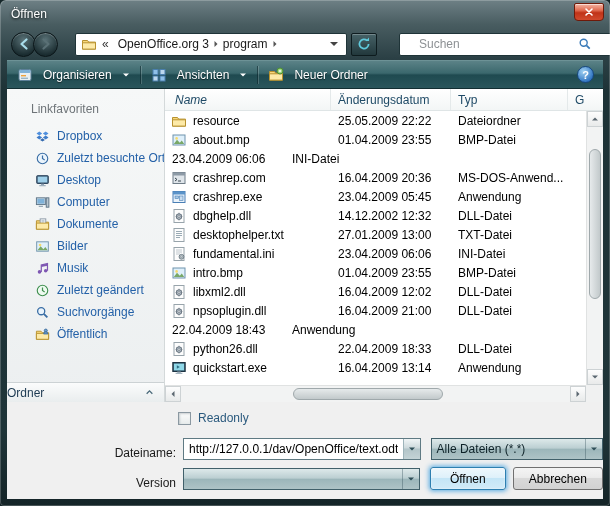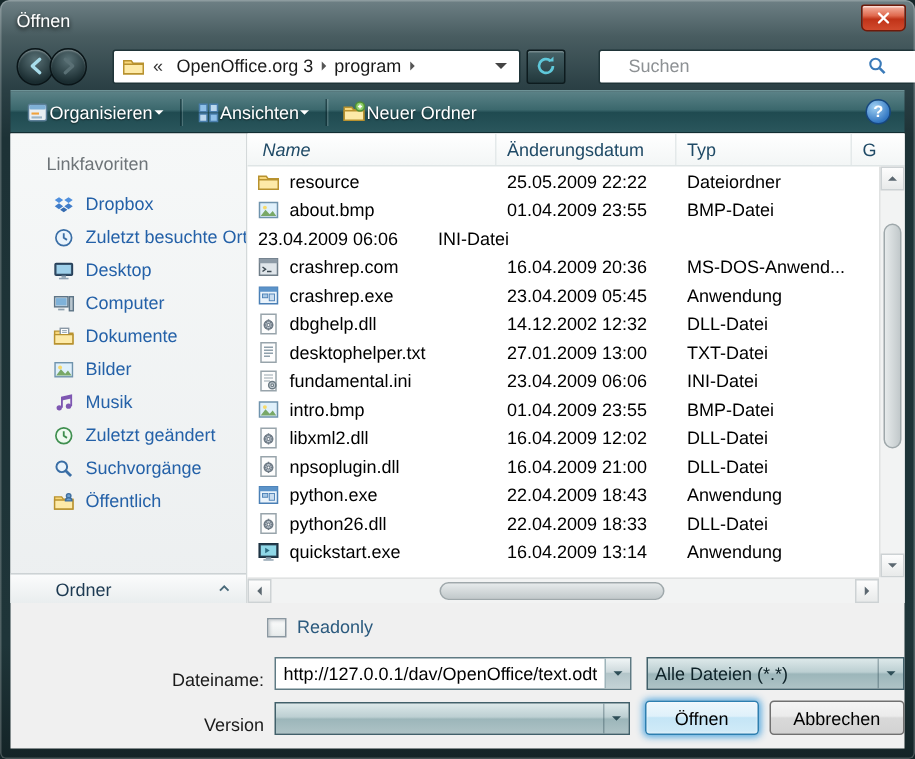--- a/index.html
+++ b/index.html
@@ -43,32 +43,32 @@
   .searchbox{margin-left:22px;margin-right:1px;flex:1;height:23px;background:#fff;border:1px solid #1f3438;border-radius:2px;
     display:flex;align-items:center;padding:0 19px;}
   .search-input{flex:1;border:none;outline:none;font:12px "Liberation Sans",sans-serif;color:#333;background:transparent;min-width:0;}
   .search-input::placeholder{color:#8d9194;}
   .searchbox .mag{margin-left:4px;}
 
   
   .toolbar{position:absolute;top:60px;left:7px;right:7px;height:29px;display:flex;align-items:center;color:#fff;
     background:linear-gradient(#5b8287 0%,#3b686d 45%,#1f4a50 52%,#2a565c 100%);
     border-top:1px solid #6d9296;border-bottom:1px solid #122e32;text-shadow:0 1px 1px rgba(0,0,0,.55);}
-  .tb-btn{display:flex;align-items:center;gap:0;padding:0 10px;height:100%;}
+  .tb-btn{display:flex;align-items:center;gap:10px;padding:0 10px;height:100%;}
   .tb-sep{width:1px;height:18px;background:rgba(10,35,40,.55);box-shadow:1px 0 0 rgba(255,255,255,.18);}
   .tb-help{margin-left:auto;margin-right:9px;width:17px;height:17px;border-radius:50%;flex:none;
     background:radial-gradient(circle at 35% 30%,#9fd0f2,#3579c4 70%,#1d5ca8);border:1px solid #16477f;
     color:#fff;font-weight:bold;font-size:11px;display:flex;align-items:center;justify-content:center;text-shadow:none;}
 
   
   .content{position:absolute;top:89px;left:7px;right:7px;height:313px;background:#fff;}
   .sidebar{position:absolute;left:0;top:0;bottom:0;width:158px;background:linear-gradient(180deg,#f6f8f8,#eceff0);border-right:1px solid #d4d9da;}
   .sb-header{color:#6e7478;padding:13px 0 9px 24px;}
   .sb-item{display:flex;align-items:center;gap:7px;height:22px;padding-left:28px;color:#2461a8;white-space:nowrap;overflow:hidden;}
-  .sb-folders{position:absolute;left:0;right:0;bottom:0;height:20px;display:flex;align-items:center;padding-left:30px;color:#1d3a52;
+  .sb-folders{position:absolute;left:0;right:0;bottom:0;height:20px;display:flex;align-items:center;padding-left:0;color:#1d3a52;
     background:linear-gradient(#fbfcfc,#e9edee);border-top:1px solid #ccd2d4;gap:48px;}
   .sb-folders .chev{margin-left:auto;margin-right:8px;}
 
   .filepanel{position:absolute;left:158px;right:0;top:0;bottom:0;background:#fff;}
   .lv-header{position:absolute;top:0;left:0;right:0;height:22px;display:flex;color:#1f4a66;
     background:linear-gradient(#ffffff,#f3f6f6);border-bottom:1px solid #dfe5e6;}
   .hcell{display:flex;align-items:center;padding-left:7px;border-right:1px solid #e4e9ea;height:100%;white-space:nowrap;overflow:hidden;}
   .hcell.name{width:166px;padding-left:10px;font-style:italic;}
   .hcell.date{width:120px;}
   .hcell.type{width:117px;}
@@ -519,31 +519,20 @@
                   <path d="M8 4.8v1.4M8 11v1.4M4.9 8.6h1.4M9.7 8.6h1.4M5.8 6.4l1 1M9.2 9.8l1 1M10.2 6.4l-1 1M6.8 9.8l-1 1" stroke="#6e7a85" stroke-width="1"></path>
                 </svg>
               </span>
               <span>npsoplugin.dll</span>
             </span>
             <span class="rc date">16.04.2009 21:00</span>
             <span class="rc type">DLL-Datei</span>
           </div>
 
           <div class="lv-row">
-            <span class="rc name">
-              <span class="ic i16">
-                <svg viewBox="0 0 16 16">
-                  <rect x="2" y="2.5" width="12" height="11" fill="#eaf3fb" stroke="#4a7fb5"></rect>
-                  <rect x="2" y="2.5" width="12" height="3" fill="#5b93c9"></rect>
-                  <rect x="4" y="7" width="3.5" height="2.5" fill="#a8c9e6" stroke="#4a7fb5" stroke-width="0.6"></rect>
-                  <rect x="8.5" y="7" width="3.5" height="4.5" fill="#c9ddf0" stroke="#4a7fb5" stroke-width="0.6"></rect>
-                </svg>
-              </span>
-              <span>python.exe</span>
-            </span>
             <span class="rc date">22.04.2009 18:43</span>
             <span class="rc type">Anwendung</span>
           </div>
 
           <div class="lv-row">
             <span class="rc name">
               <span class="ic i16">
                 <svg viewBox="0 0 16 16">
                   <rect x="3" y="1.5" width="10" height="13" fill="#fdfdfd" stroke="#98a4ab"></rect>
                   <circle cx="8" cy="8.6" r="2.8" fill="#b9c3cc" stroke="#6e7a85"></circle>

